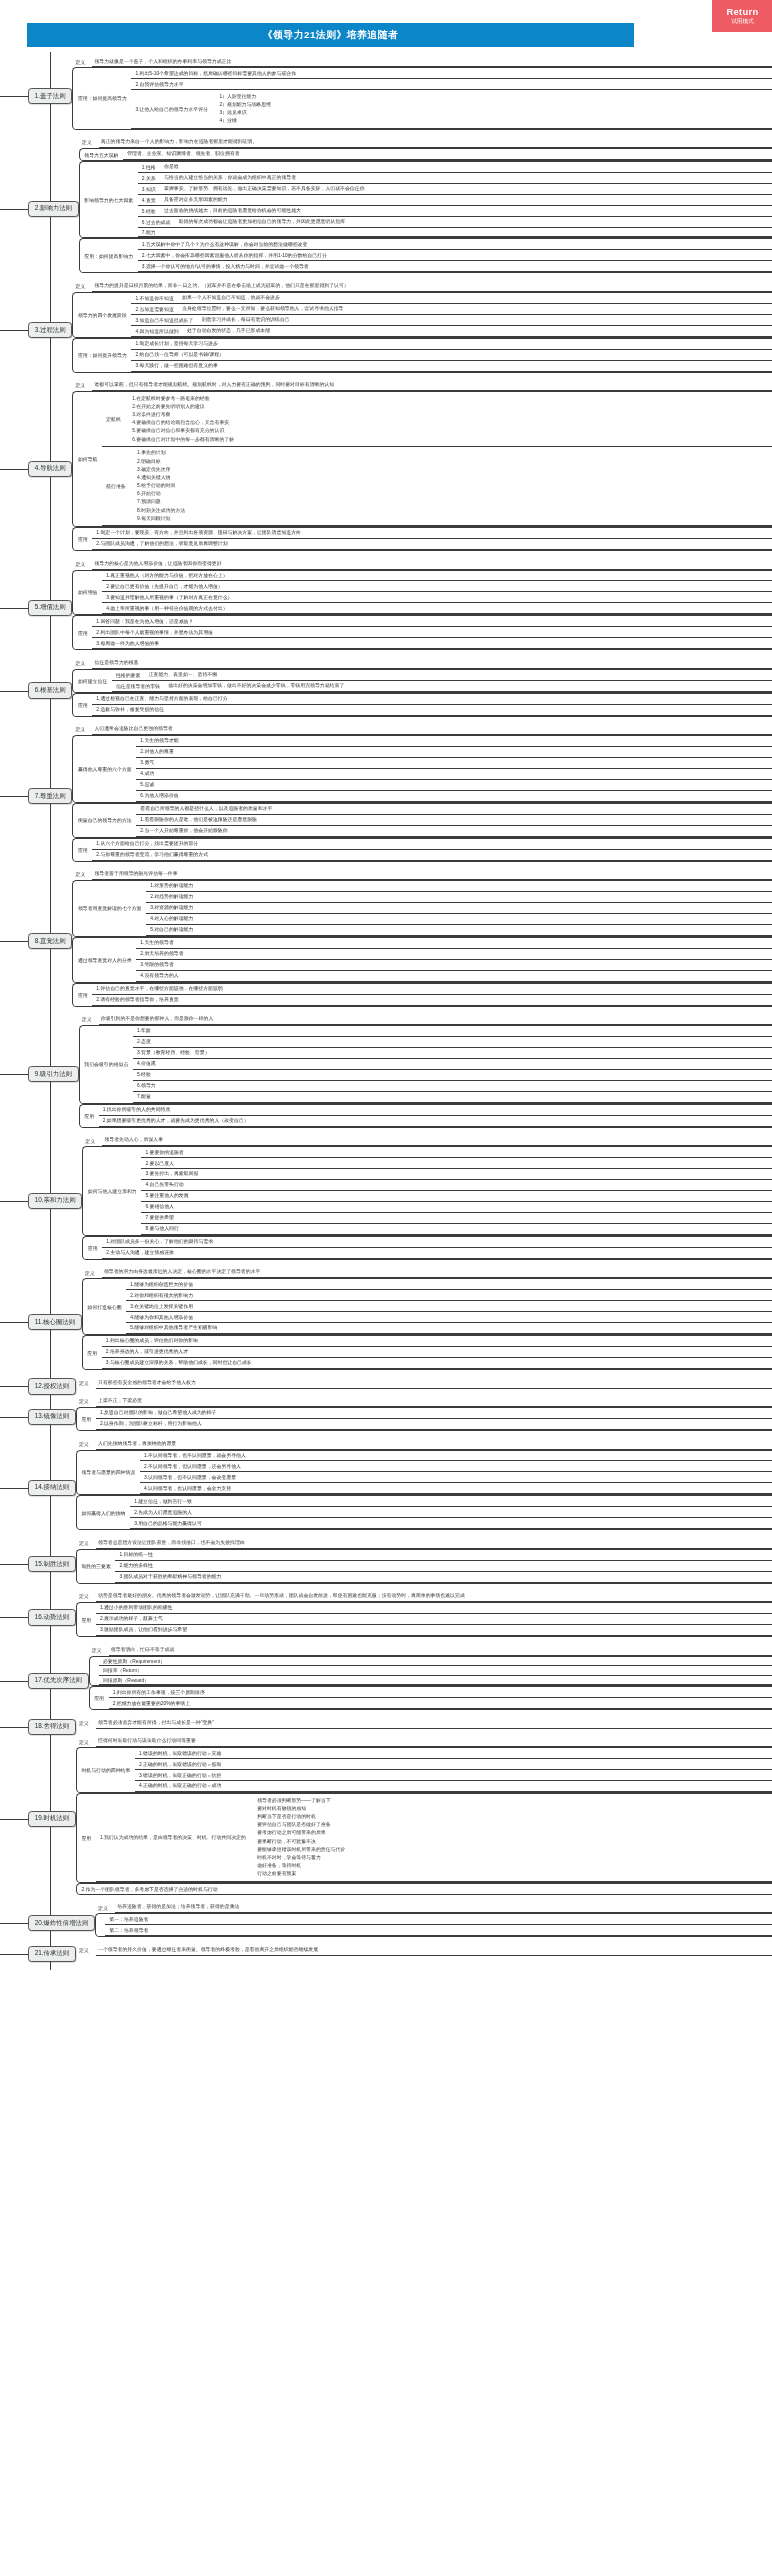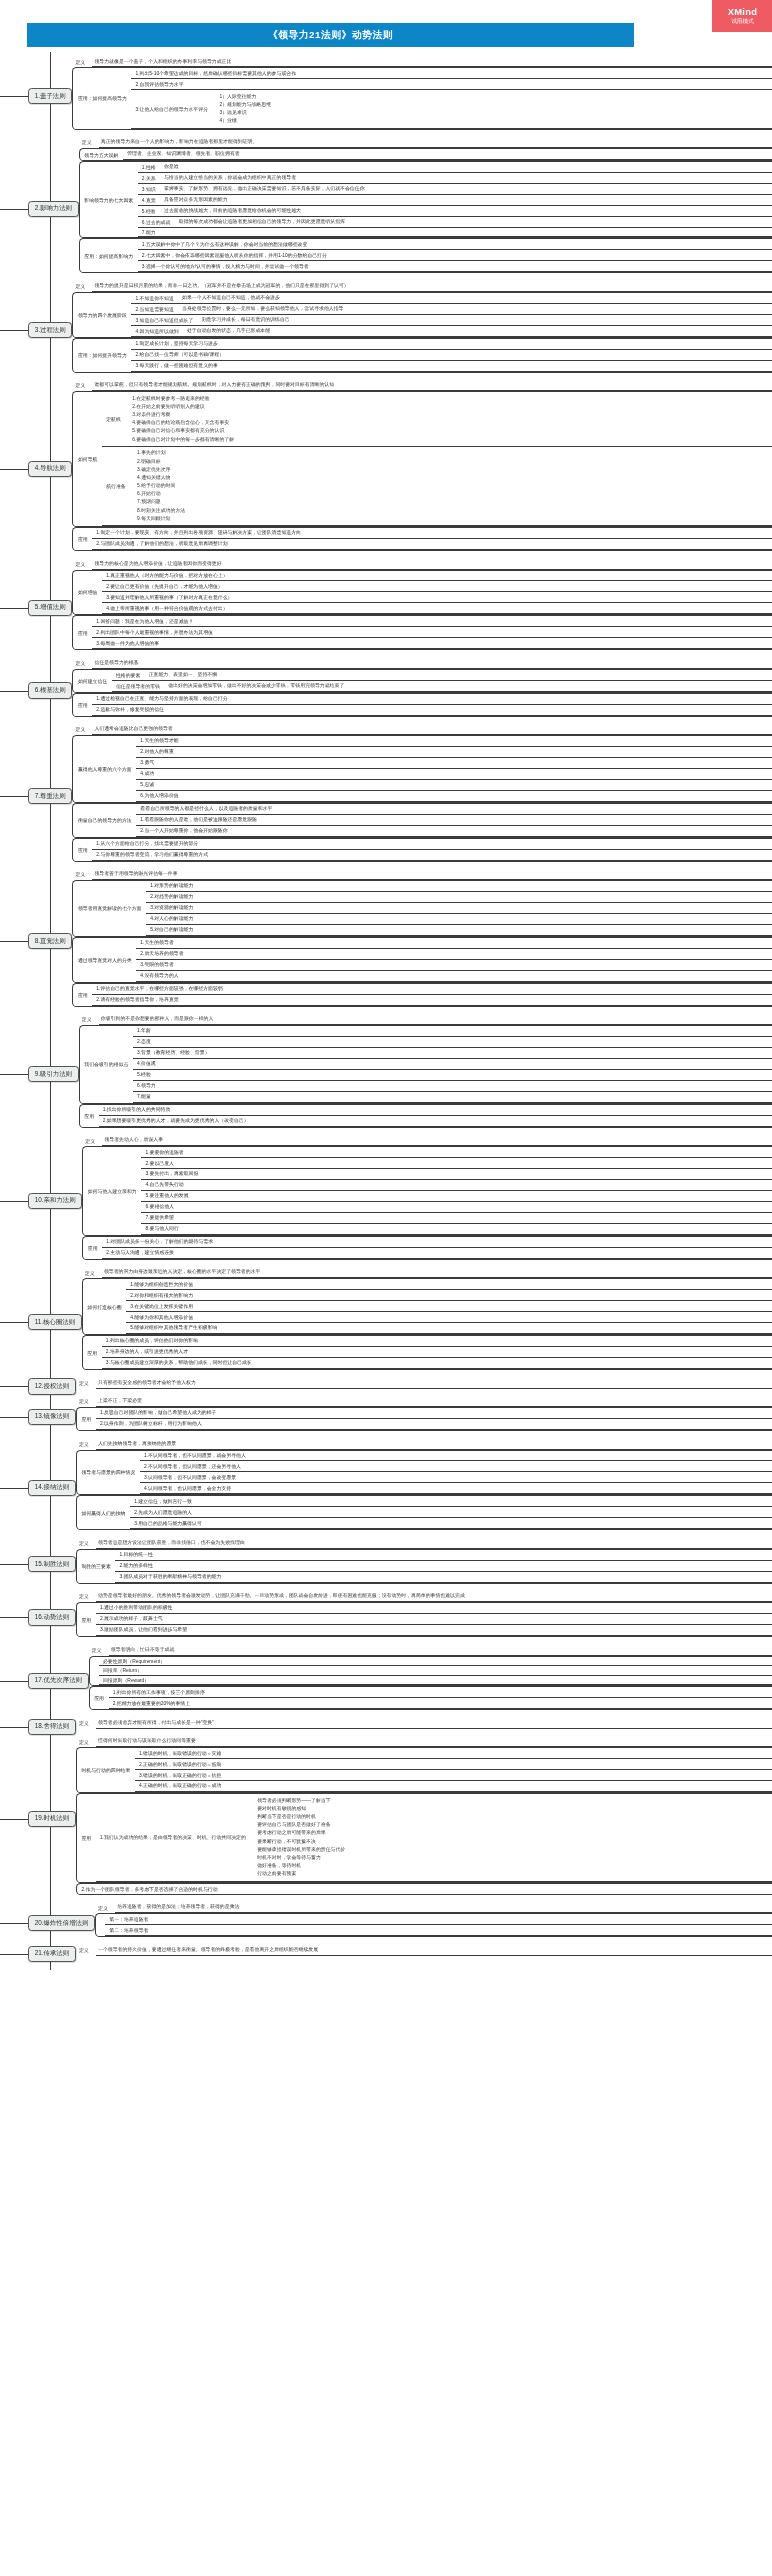--- a/index.html
+++ b/index.html
@@ -86,23 +86,23 @@
   .defrow { display:flex; align-items:center; }
   .defrow .dk { flex:0 0 auto; font-size:4.9px; padding:0 7.2px 0 3.1px; }
   .defrow .dv { flex:1 1 auto; font-size:4.9px; line-height:1.5; border-bottom:0.7px solid #3b3b3b; padding:1.5px 2.1px; }
 </style>
 </head>
 <body>
 
 <div id="root">
 
   <div class="topbar">
-    <div class="title-box">《领导力21法则》动势法则</div>
+    <div class="title-box">《领导力21法则》培养追随者</div>
     <div class="xmind-badge">
-      <div class="xm-main">XMind</div>
+      <div class="xm-main">Return</div>
       <div class="xm-sub">试用模式</div>
     </div>
   </div>
 
   <div class="spine"></div>
 
   <div id="laws">
       <div class="law">
         <div class="law-connector"></div>
         <div class="law-title">1.盖子法则</div>

